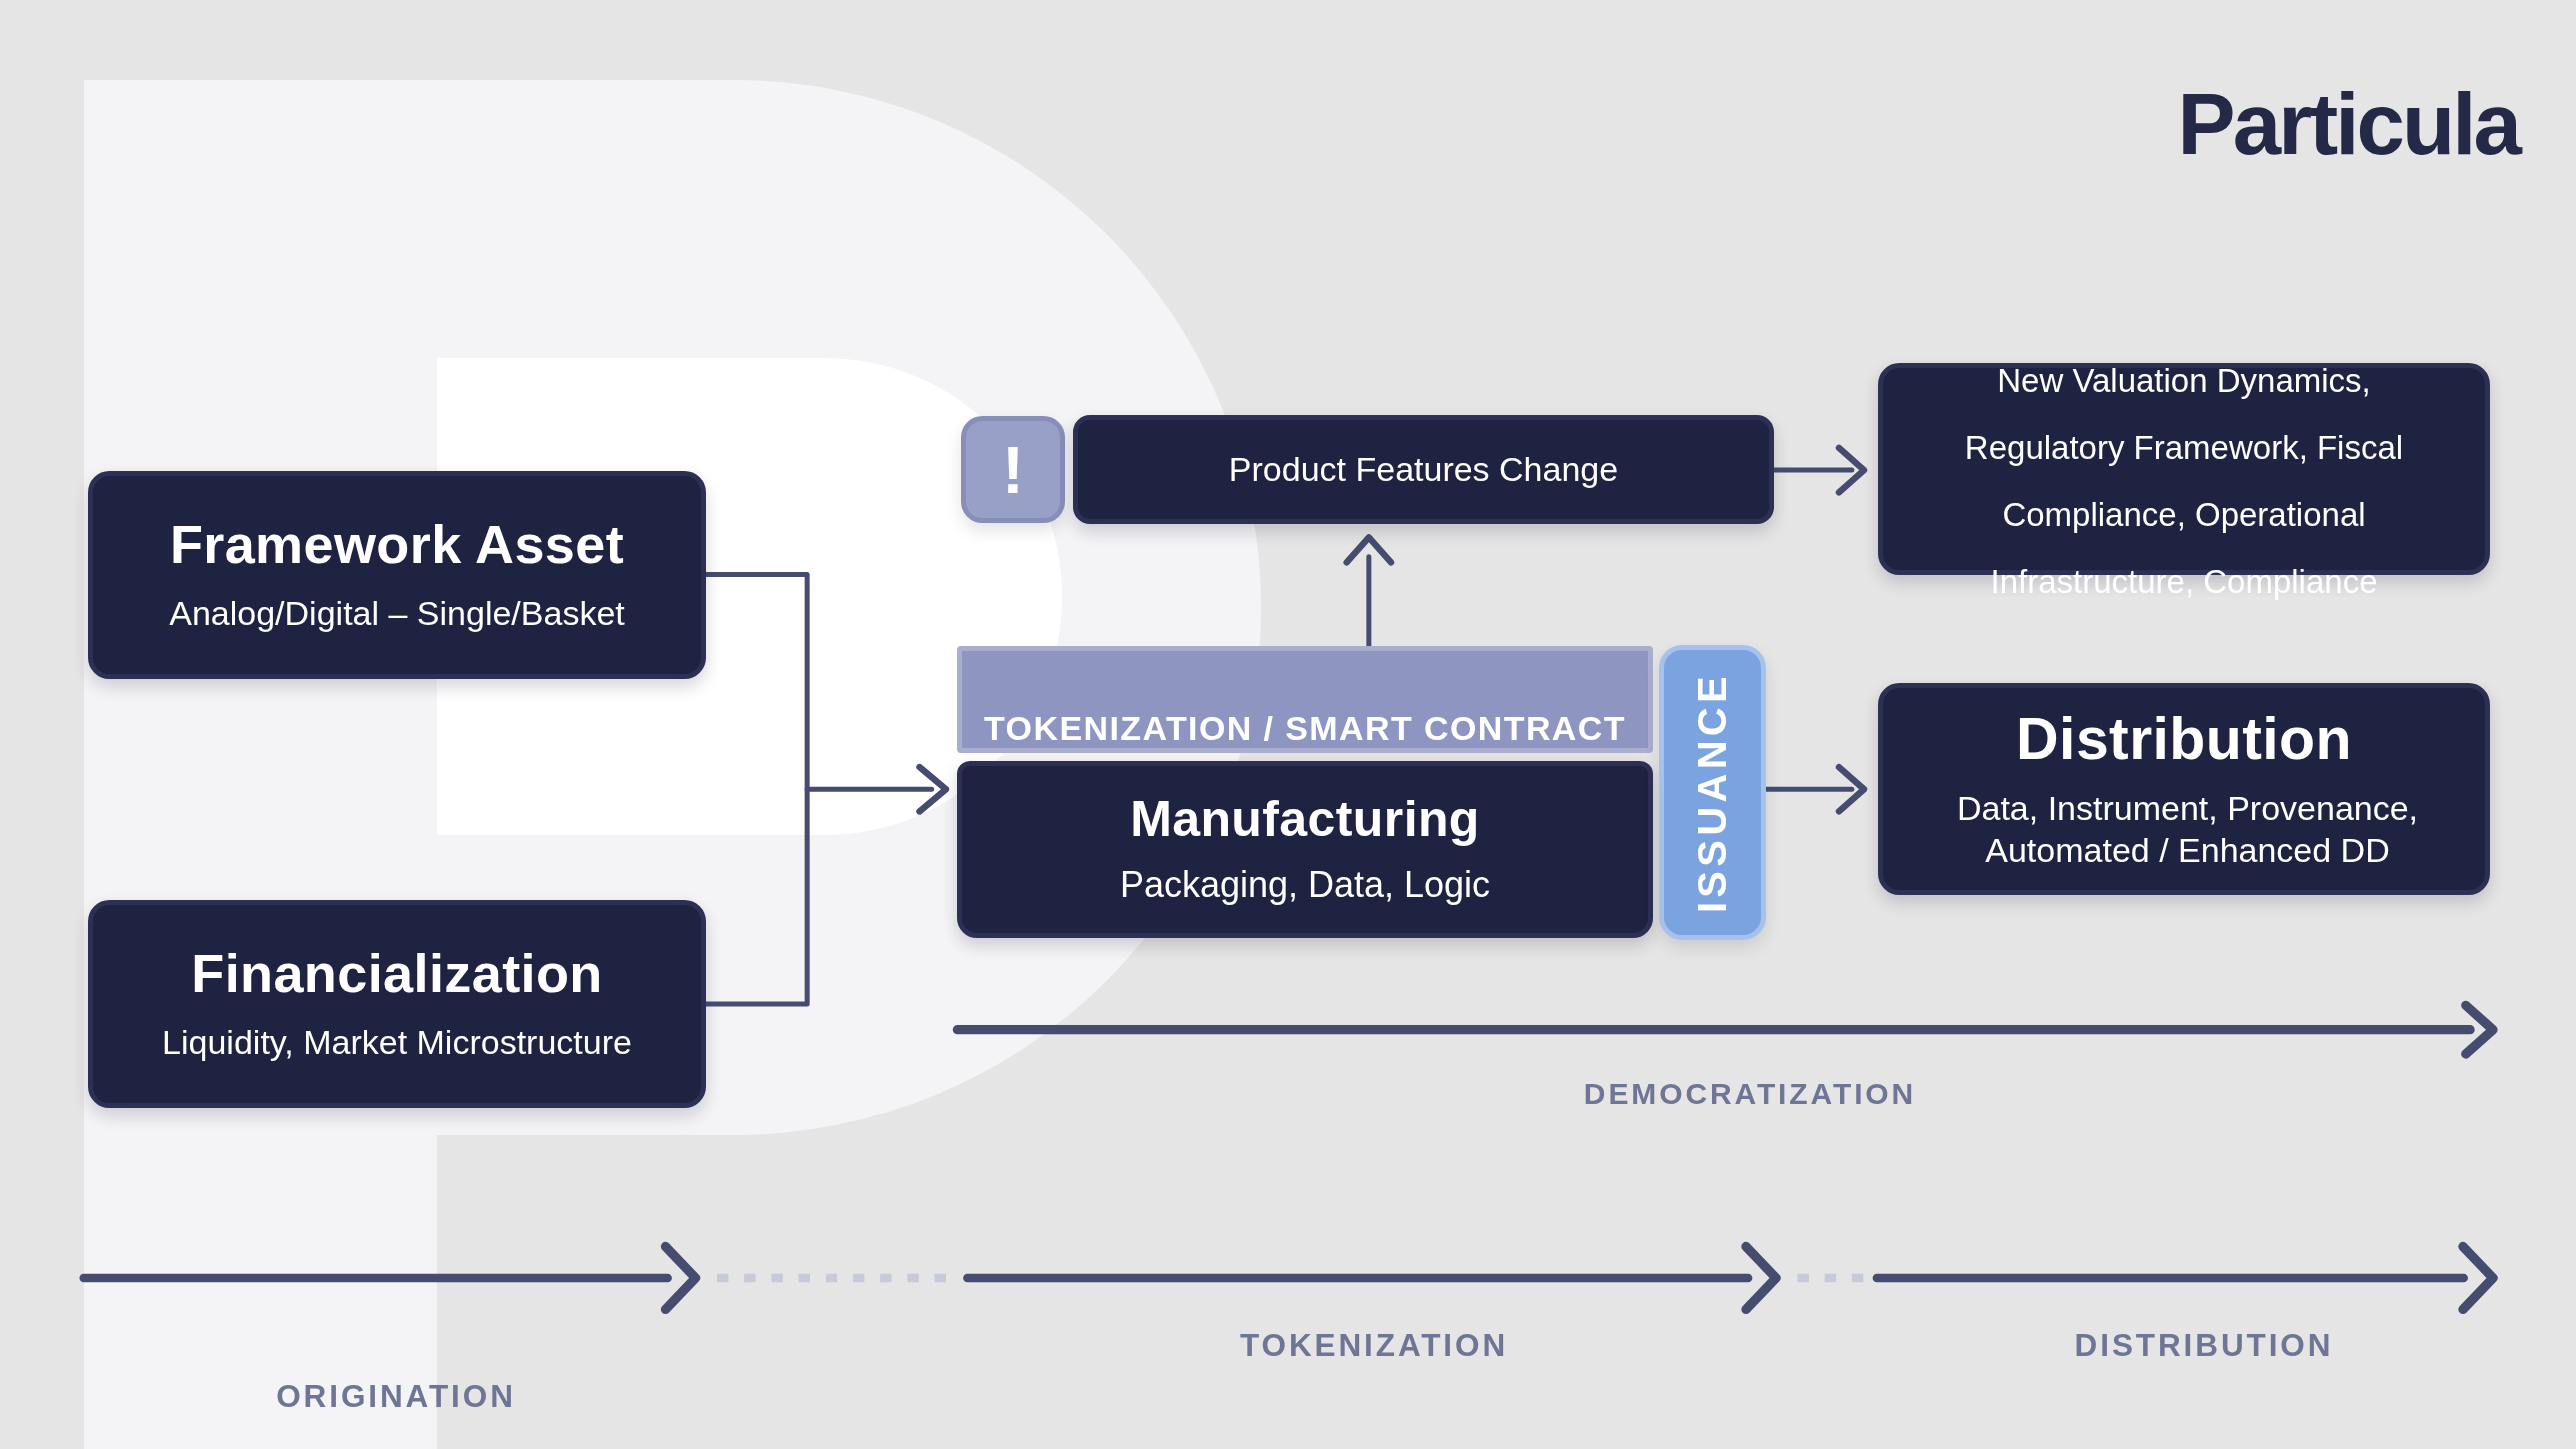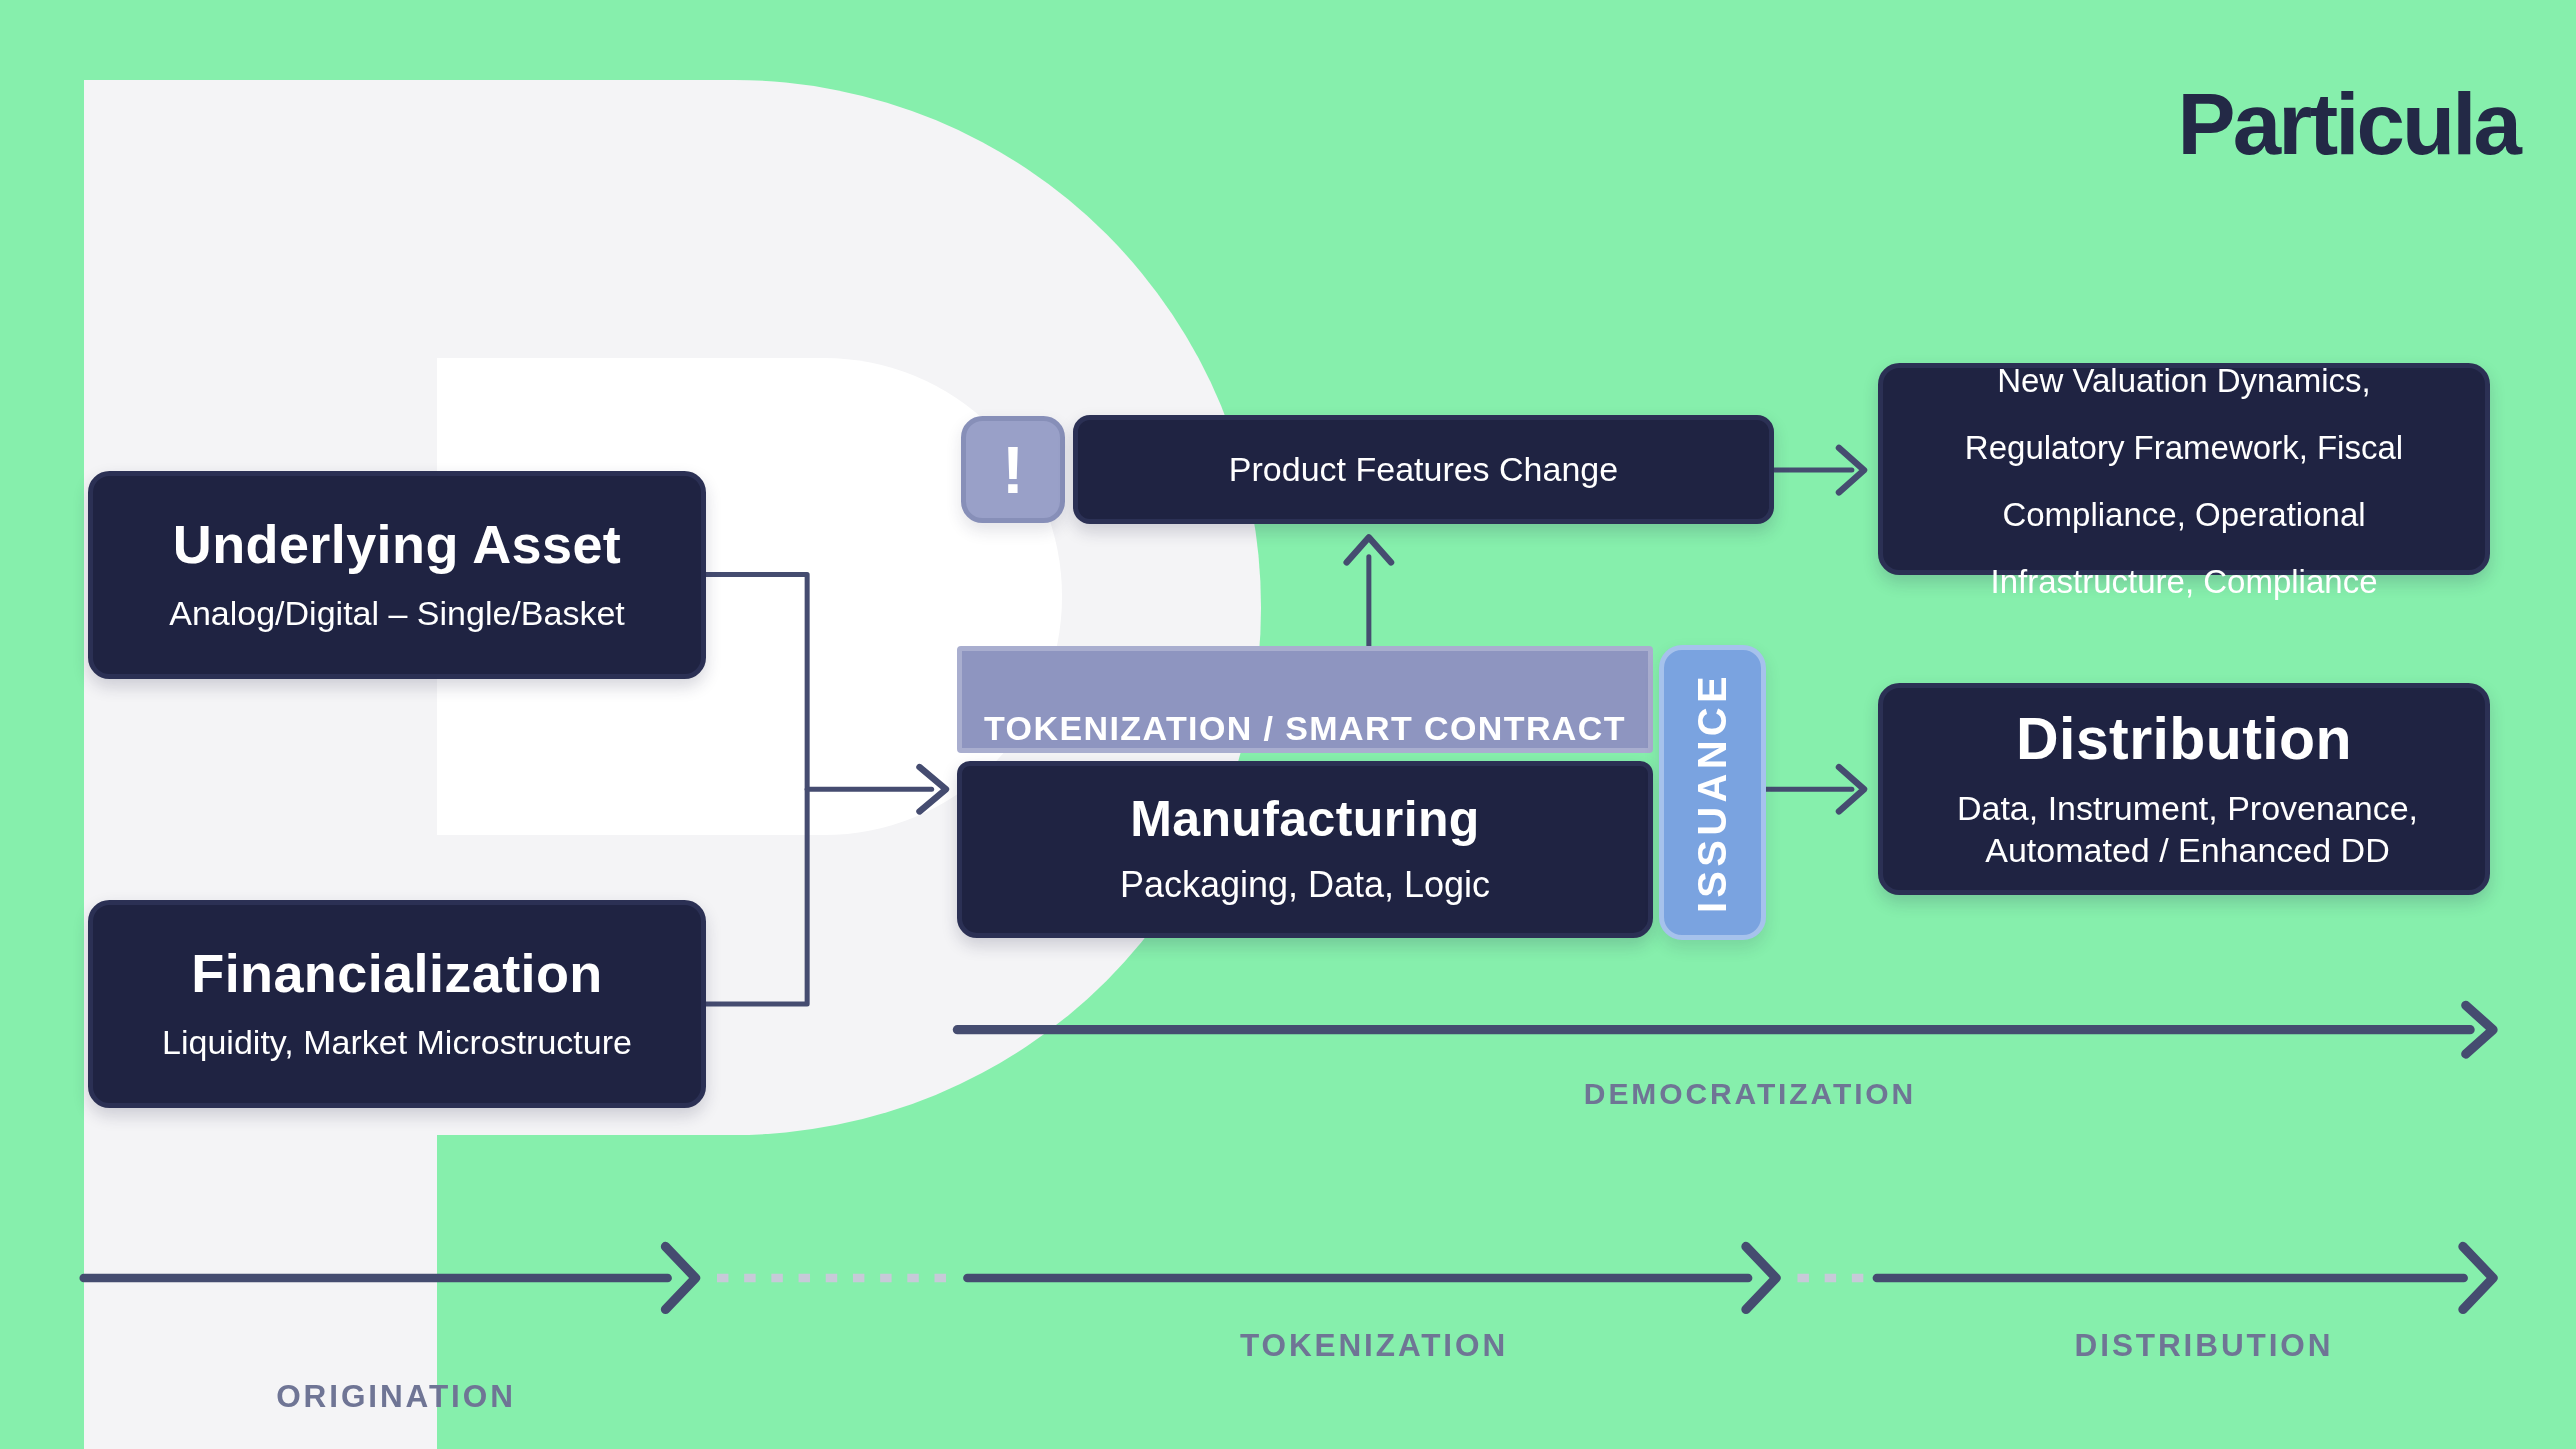--- a/index.html
+++ b/index.html
@@ -1,17 +1,17 @@
 <!DOCTYPE html>
 <html style="font-size:11.4px"><head>
 <meta charset="utf-8">
 <style>
   html,body{margin:0;padding:0;background:#ffffff;}
   .canvas{
-    position:relative;width:2576px;height:1449px;overflow:hidden;background:#86efac;
+    position:relative;width:2576px;height:1449px;overflow:hidden;background:#e5e5e5;
     font-family:"Liberation Sans", sans-serif;
   }
   
   .bgp{position:absolute;background:#f4f4f6;}
   .bgp-bowl{left:84px;top:80px;width:1177px;height:1055px;border-radius:0 527px 527px 0;}
   .bgp-stem{left:84px;top:1131px;width:353px;height:318px;}
   .bgp-counter{position:absolute;left:437px;top:358px;width:625px;height:477px;background:#ffffff;border-radius:0 238px 238px 0;}
   
   svg.connectors{position:absolute;left:0;top:0;}
   
@@ -112,21 +112,21 @@
     </g>
     <g stroke="#c7cad8" fill="none" stroke-linecap="butt">
       <path d="M1002 1786 H1338" stroke-width="12" stroke-dasharray="16 22"></path>
       <path d="M2512 1786 H2608" stroke-width="12" stroke-dasharray="16 22"></path>
     </g>
   </svg>
 
   <div class="logo">Particula</div>
 
   <div class="navybox ua">
-    <div class="box-title">Underlying Asset</div>
+    <div class="box-title">Framework Asset</div>
     <div class="box-sub">Analog/Digital – Single/Basket</div>
   </div>
 
   <div class="navybox fin">
     <div class="box-title">Financialization</div>
     <div class="box-sub">Liquidity, Market Microstructure</div>
   </div>
 
   <div class="alert">
     <span>!</span>

